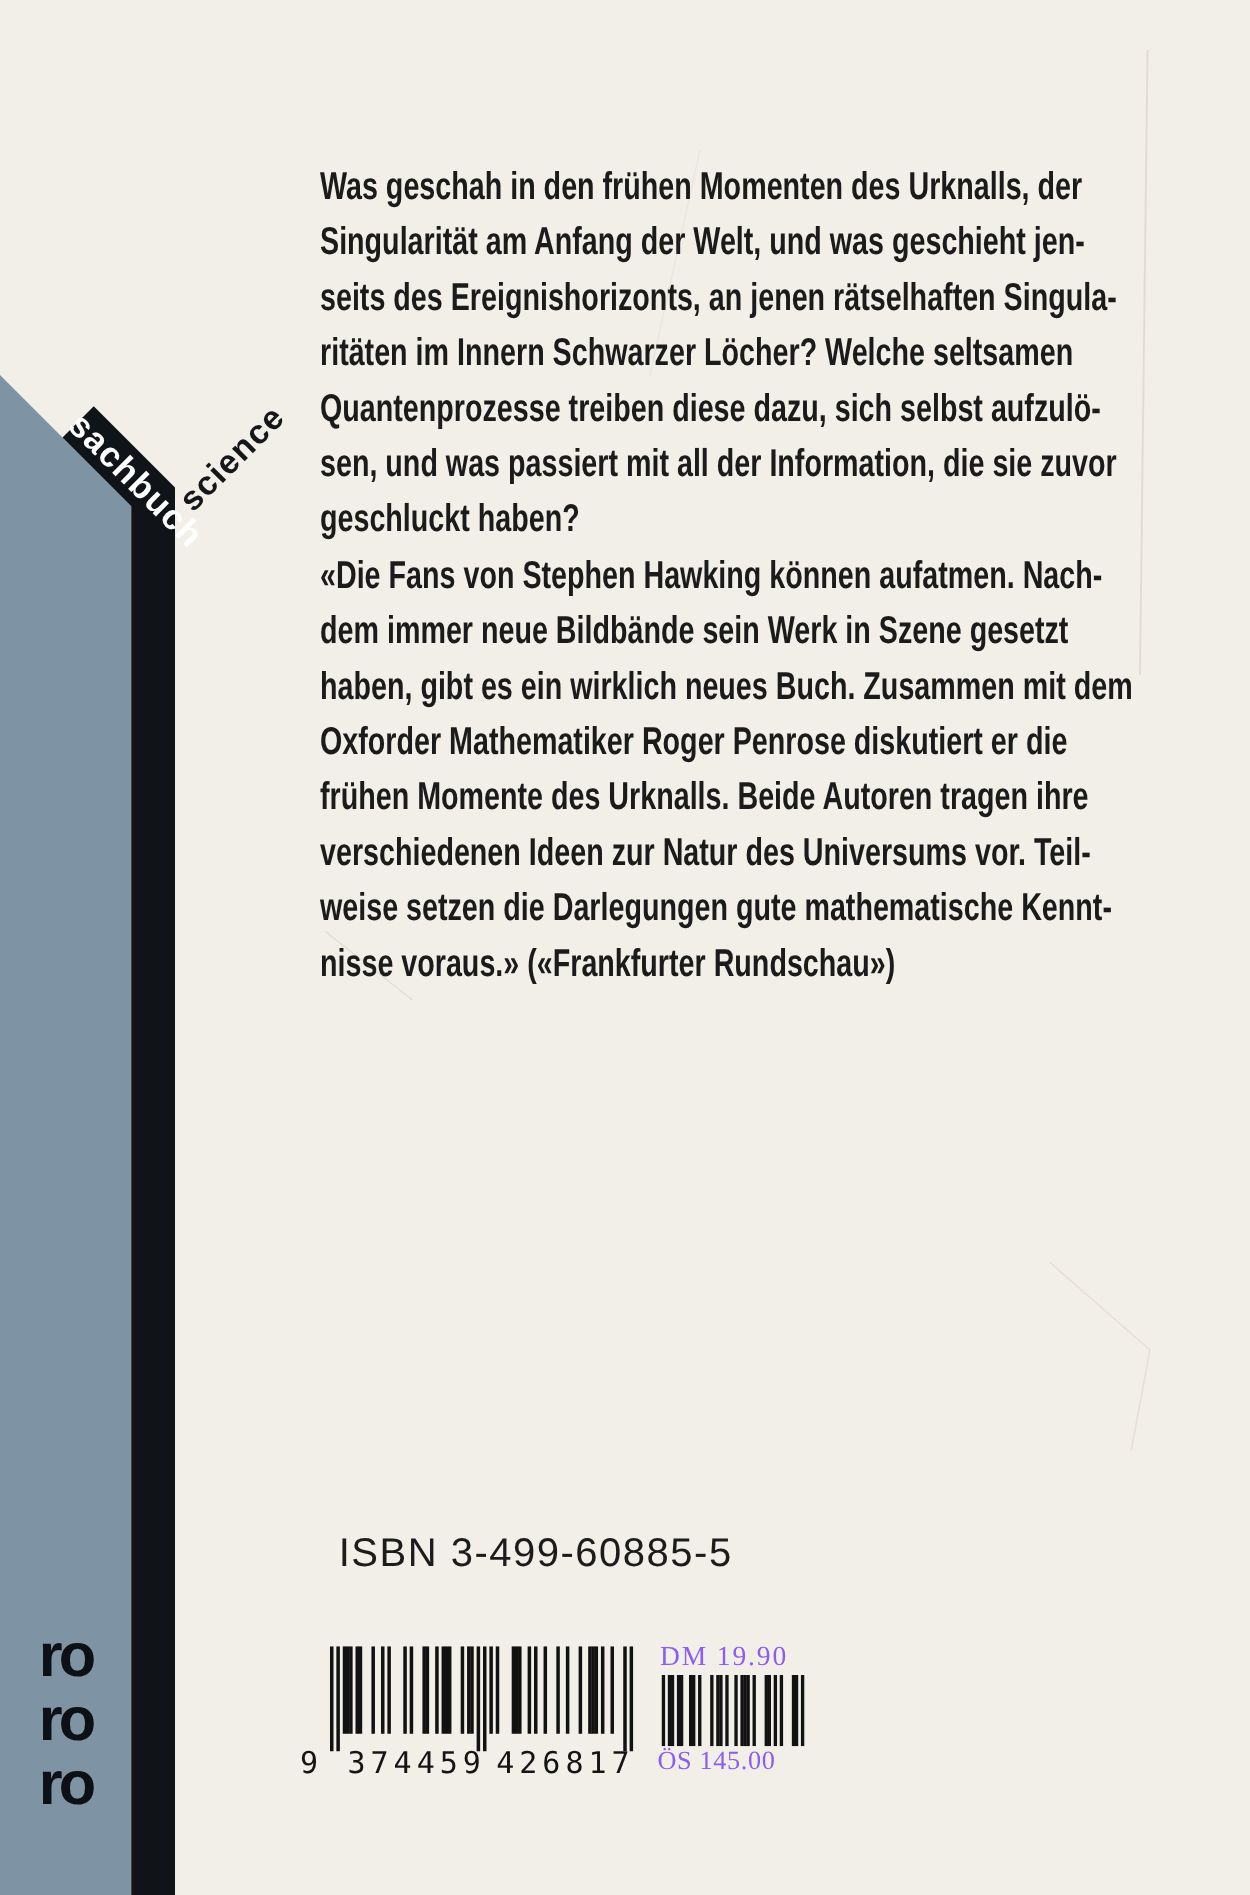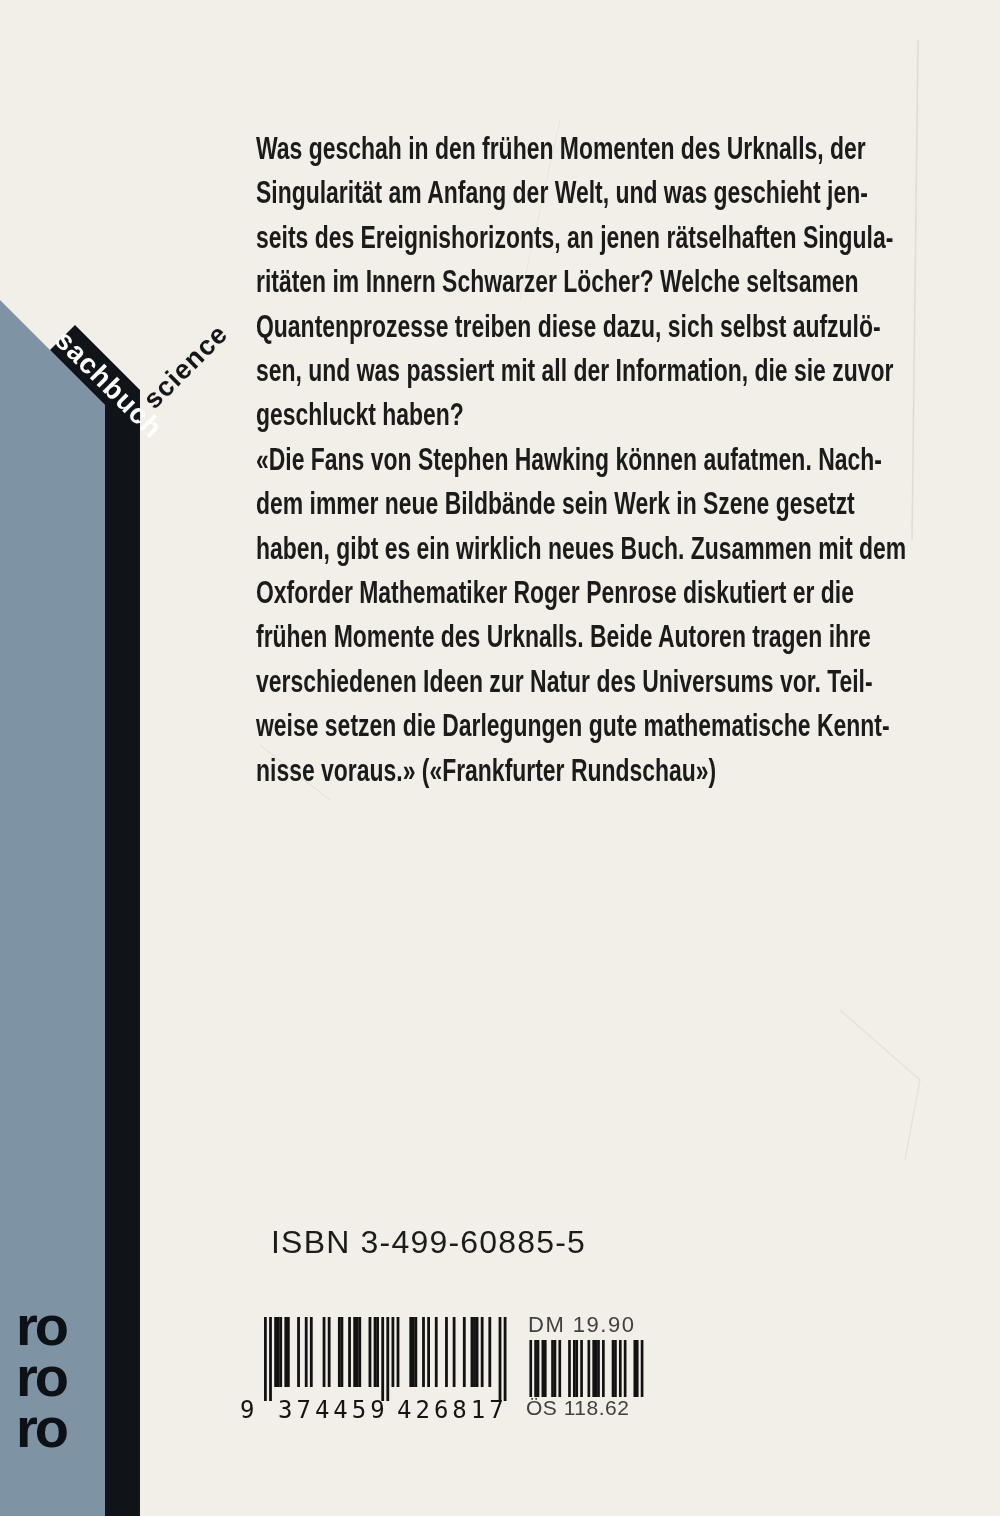--- a/index.html
+++ b/index.html
@@ -22,24 +22,24 @@
   
   .spine{position:absolute;left:0;top:0;}
   .band{fill:var(--band-blue);}
   .ribbon{fill:var(--band-black);}
   .spine text{font-family:"Liberation Sans","DejaVu Sans",sans-serif;font-weight:bold;}
   .t-sachbuch{fill:#ffffff;font-size:28px;letter-spacing:1px;}
   .t-science{fill:#14161a;font-size:27px;letter-spacing:1px;}
 
   
   .logo{
-    position:absolute;left:16px;top:1300px;
+    position:absolute;left:31px;top:1300px;
     color:#0d1014;
     font-weight:bold;
-    font-size:56px;line-height:51px;letter-spacing:-3px;
+    font-size:49px;line-height:51px;letter-spacing:-3px;
   }
 
   
   .blurb{
     position:absolute;left:256px;top:127px;width:960px;
     transform:scaleX(0.74);transform-origin:0 0;
     font-weight:bold;font-size:31px;line-height:44.4px;
     color:var(--ink);
     white-space:nowrap;
   }
@@ -55,22 +55,22 @@
   .bdigits{
     position:absolute;
     font-family:"DejaVu Sans Mono","Liberation Mono",monospace;
     font-size:24px;color:#141414;letter-spacing:4px;white-space:nowrap;
   }
   .d9{left:240px;top:1396px;letter-spacing:0;}
   .g1{left:278px;top:1396px;}
   .g2{left:397px;top:1396px;}
   .price{
     position:absolute;
-    font-family:Liberation Sans, sans-serif;
-    color:#404040;white-space:nowrap;text-align:right;
+    font-family:Liberation Serif, serif;
+    color:#8b5cf6;white-space:nowrap;text-align:right;
   }
   .dm{left:528px;top:1312px;font-size:22px;letter-spacing:1.5px;}
   .oes{left:526px;top:1396px;font-size:21px;letter-spacing:0.5px;}
 </style>
 </head>
 <body>
 
 <div class="page">
 
   <svg class="spine" width="260" height="1516" viewBox="0 0 260 1516">
@@ -173,21 +173,21 @@
       <rect x="70.18" y="0" width="2.67" height="57"></rect>
       <rect x="75.02" y="0" width="2.67" height="57"></rect>
       <rect x="84.70" y="0" width="2.67" height="57"></rect>
       <rect x="87.12" y="0" width="2.67" height="57"></rect>
       <rect x="91.96" y="0" width="2.67" height="57"></rect>
       <rect x="96.80" y="0" width="2.67" height="57"></rect>
       <rect x="106.48" y="0" width="2.67" height="57"></rect>
       <rect x="108.90" y="0" width="2.67" height="57"></rect>
       <rect x="113.74" y="0" width="2.67" height="57"></rect>
     </svg>
-  <div class="price oes">ÖS 118.62</div>
+  <div class="price oes">ÖS 145.00</div>
 
   <svg class="creases">
     <path d="M 918,40 L 912,540" stroke="rgba(160,130,110,0.18)" stroke-width="1.5" fill="none"></path>
     <path d="M 840,1010 L 920,1080 L 905,1160" stroke="rgba(170,120,110,0.14)" stroke-width="1.2" fill="none"></path>
     <path d="M 260,745 L 330,800" stroke="rgba(120,120,120,0.15)" stroke-width="1" fill="none"></path>
     <path d="M 520,300 L 560,120" stroke="rgba(150,150,150,0.10)" stroke-width="1" fill="none"></path>
   </svg>
 
 </div>
 

